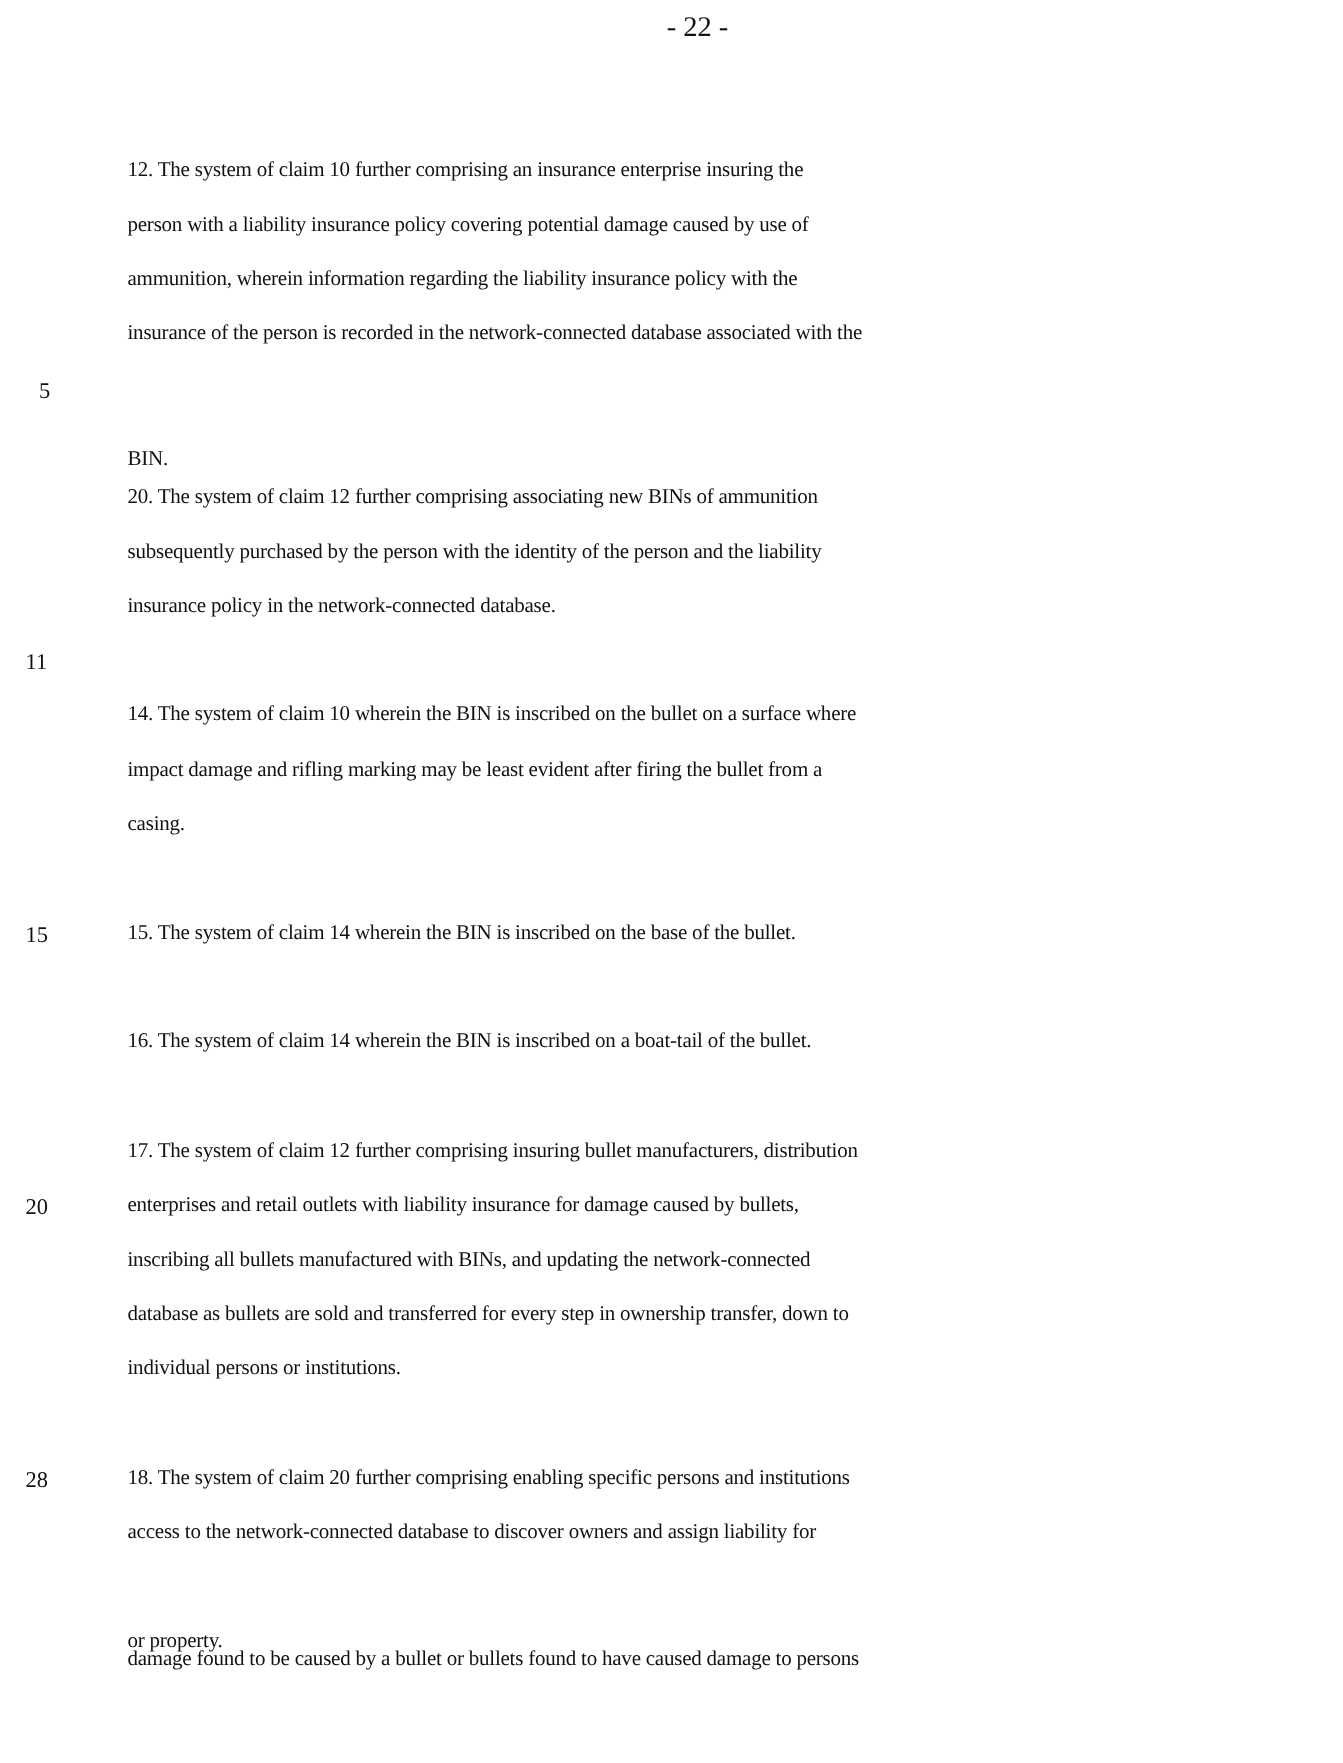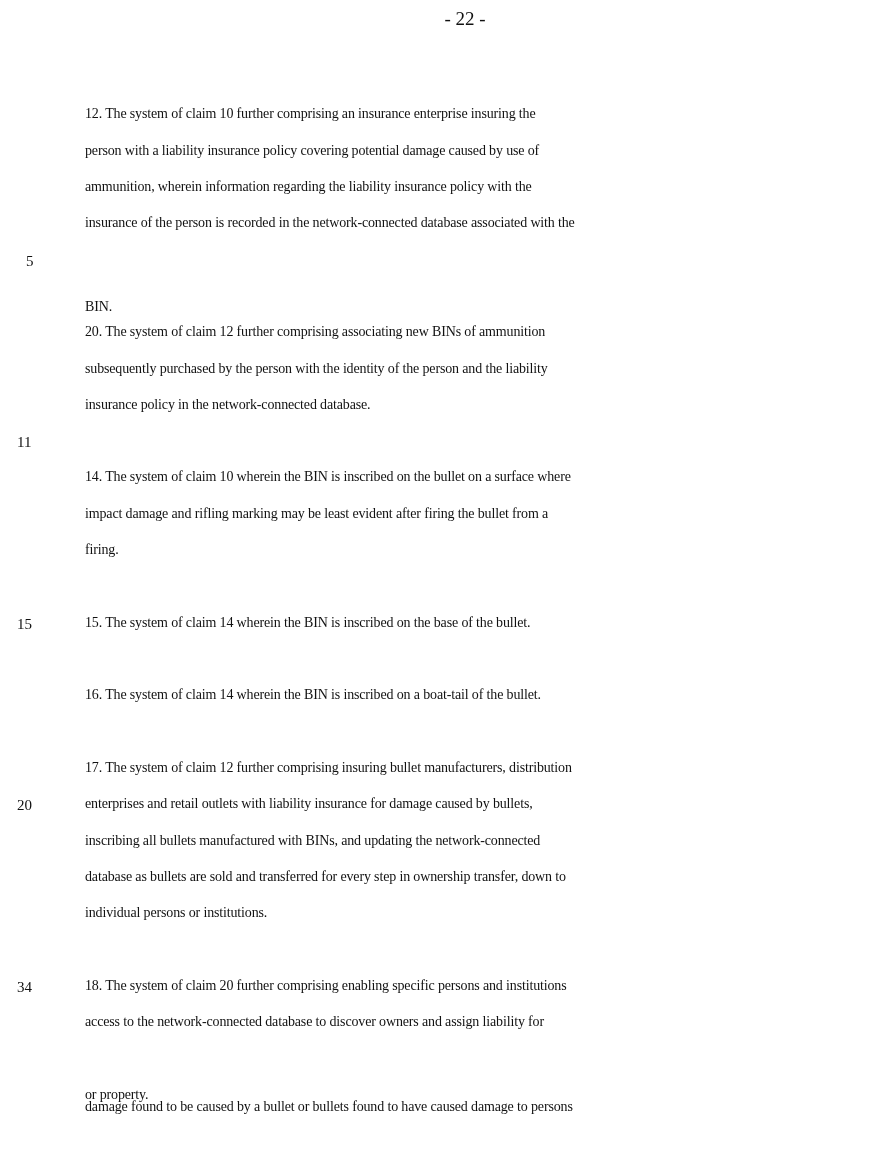--- a/index.html
+++ b/index.html
@@ -22,40 +22,40 @@
 </style>
 </head>
 <body>
 
 <div class="page-number">- 22 -</div>
 
 <div class="lnum" style="top:249px; left:26px;">5</div>
 <div class="lnum" style="top:430px; left:17px;">11</div>
 <div class="lnum" style="top:612px; left:17px;">15</div>
 <div class="lnum" style="top:793px; left:17px;">20</div>
-<div class="lnum" style="top:975px; left:17px;">34</div>
+<div class="lnum" style="top:975px; left:17px;">28</div>
 
 <div>
   <div class="line" style="top:102px;">12.  The system of claim 10 further comprising an insurance enterprise insuring the</div>
   <div class="line" style="top:139px;">person with a liability insurance policy covering potential damage caused by use of</div>
   <div class="line" style="top:175px;">ammunition, wherein information regarding the liability insurance policy with the</div>
   <div class="line" style="top:211px;">insurance of the person is recorded in the network-connected database associated with the</div>
   <div class="line" style="top:248px;margin-top:47px;">BIN.</div>
 </div>
 
 <div>
   <div class="line" style="top:320px;">20.  The system of claim 12 further comprising associating new BINs of ammunition</div>
   <div class="line" style="top:357px;">subsequently purchased by the person with the identity of the person and the liability</div>
   <div class="line" style="top:393px;">insurance policy in the network-connected database.</div>
 </div>
 
 <div>
   <div class="line" style="top:465px;">14.  The system of claim 10 wherein the BIN is inscribed on the bullet on a surface where</div>
   <div class="line" style="top:502px;">impact damage and rifling marking may be least evident after firing the bullet from a</div>
-  <div class="line" style="top:538px;">firing.</div>
+  <div class="line" style="top:538px;">casing.</div>
 </div>
 
 <div>
   <div class="line" style="top:611px;">15.  The system of claim 14 wherein the BIN is inscribed on the base of the bullet.</div>
 </div>
 
 <div>
   <div class="line" style="top:683px;">16.  The system of claim 14 wherein the BIN is inscribed on a boat-tail of the bullet.</div>
 </div>
 

